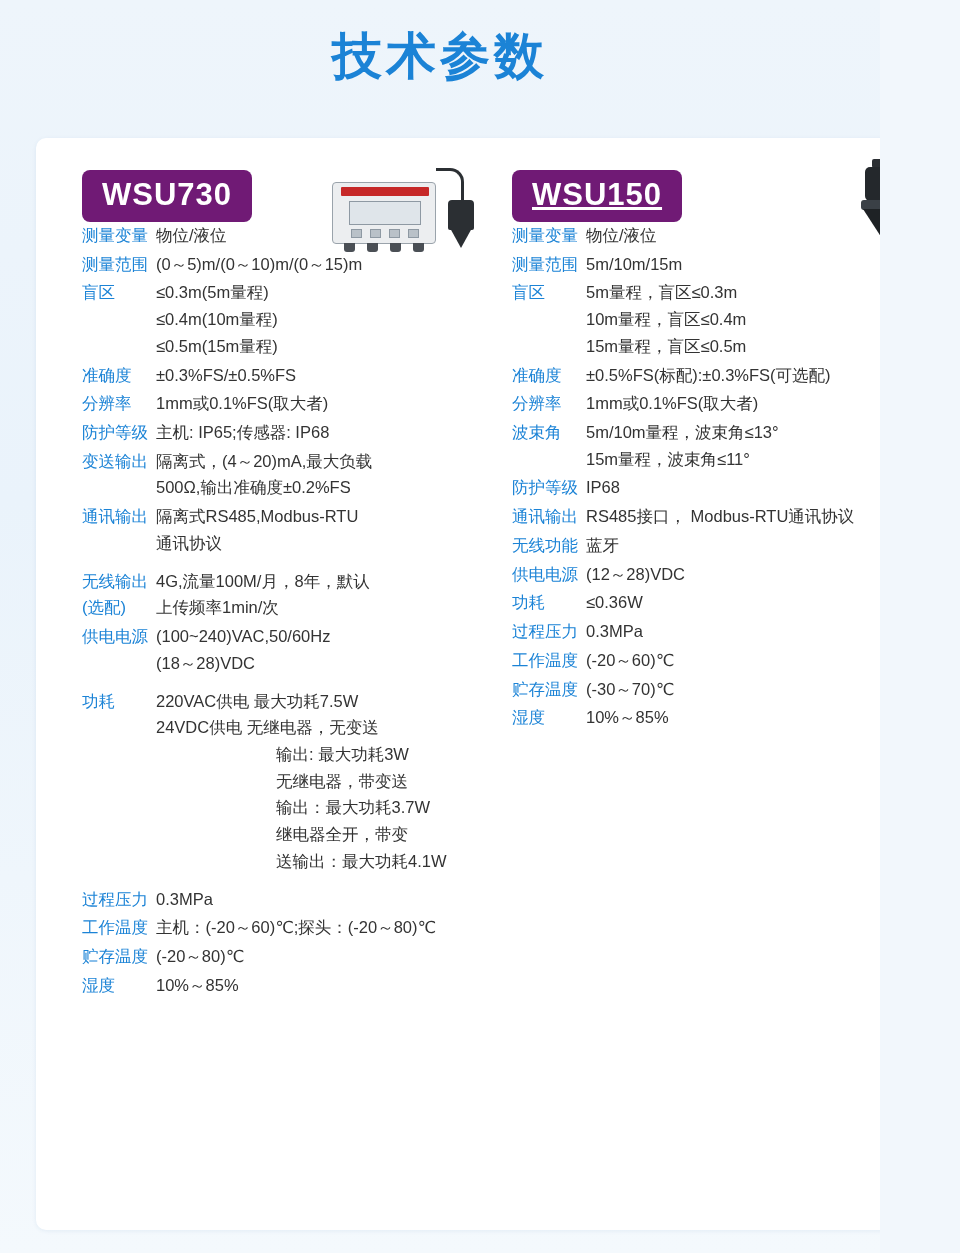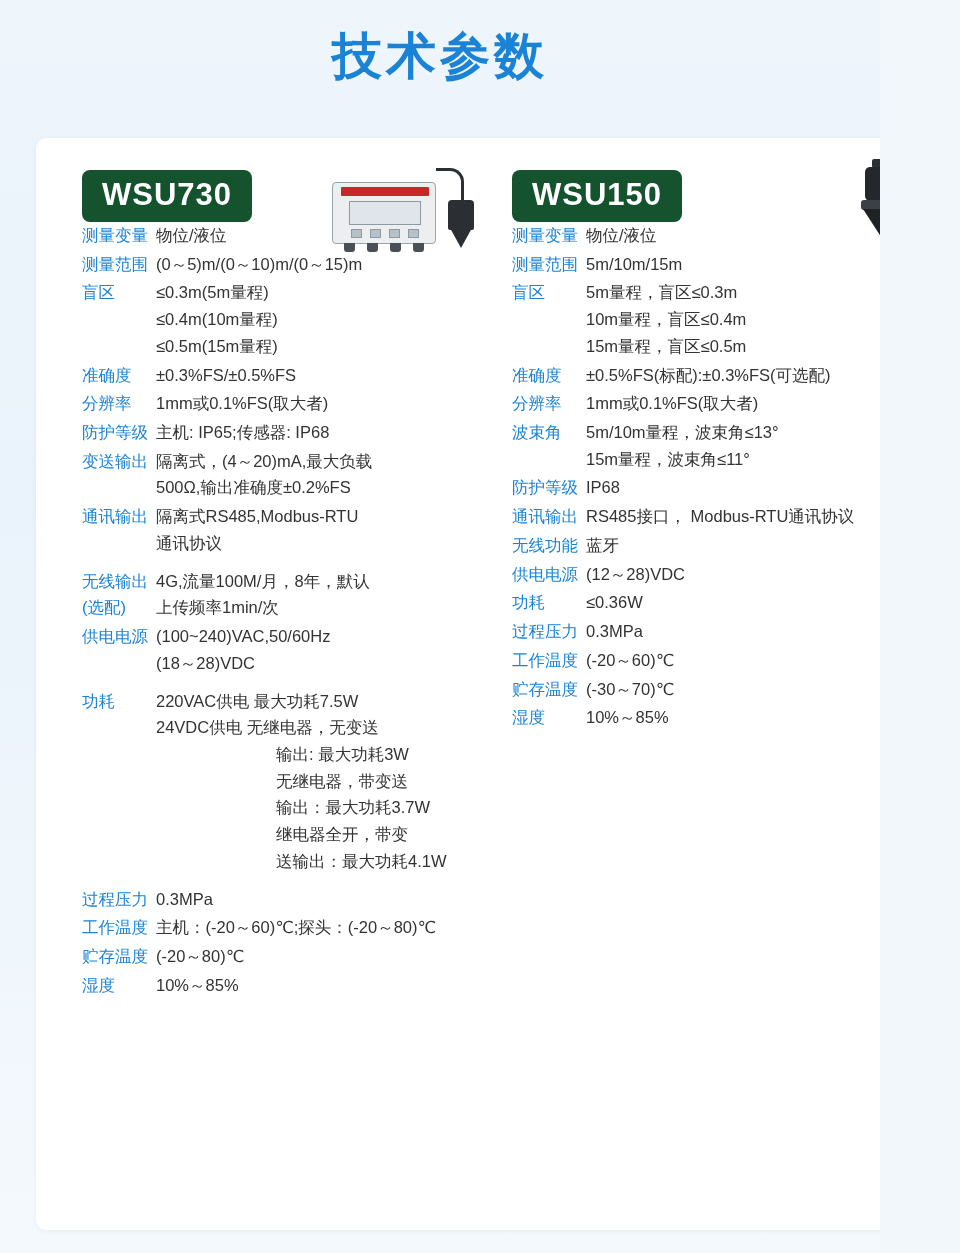--- a/index.html
+++ b/index.html
@@ -38,30 +38,30 @@
   }
   .col {
     position: absolute;
     top: 0;
   }
   .col-left  { left: 12px;  width: 432px; }
   .col-right { left: 444px; width: 444px; }
 
   .model-badge {
     display: inline-block;
-    background: #14532d;
+    background: #701a75;
     color: #ffffff;
     font-size: 31px;
     font-weight: bold;
     letter-spacing: 1px;
     padding: 7px 20px 9px 20px;
     border-radius: 8px;
     margin: 32px 0 0 34px;
   }
-  .col-right .model-badge { margin-left: 32px; }
+  .col-right .model-badge { margin-left: 32px; text-decoration: underline; }
 
   .spec-table {
     margin-top: 0;
     border-collapse: collapse;
     width: 100%;
   }
   .spec-table td {
     vertical-align: top;
     padding: 0 0 2px 0;
     font-size: 16.5px;

